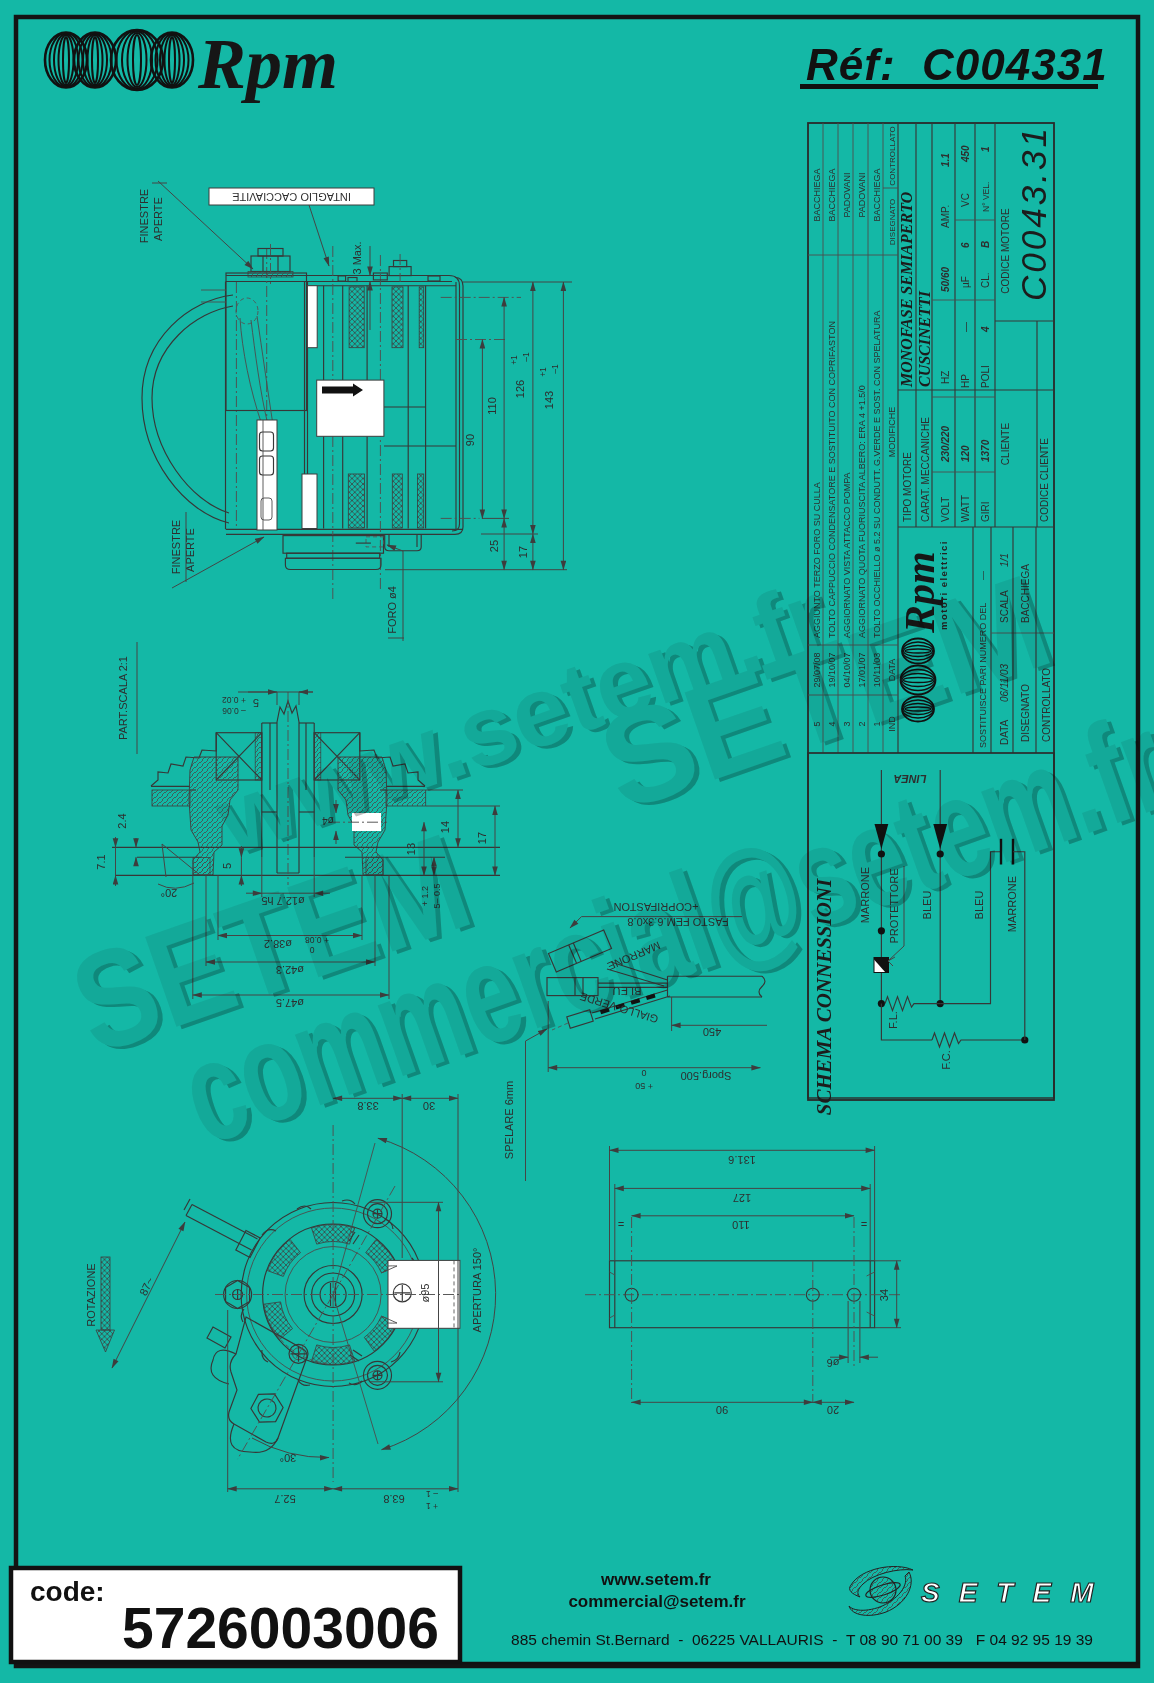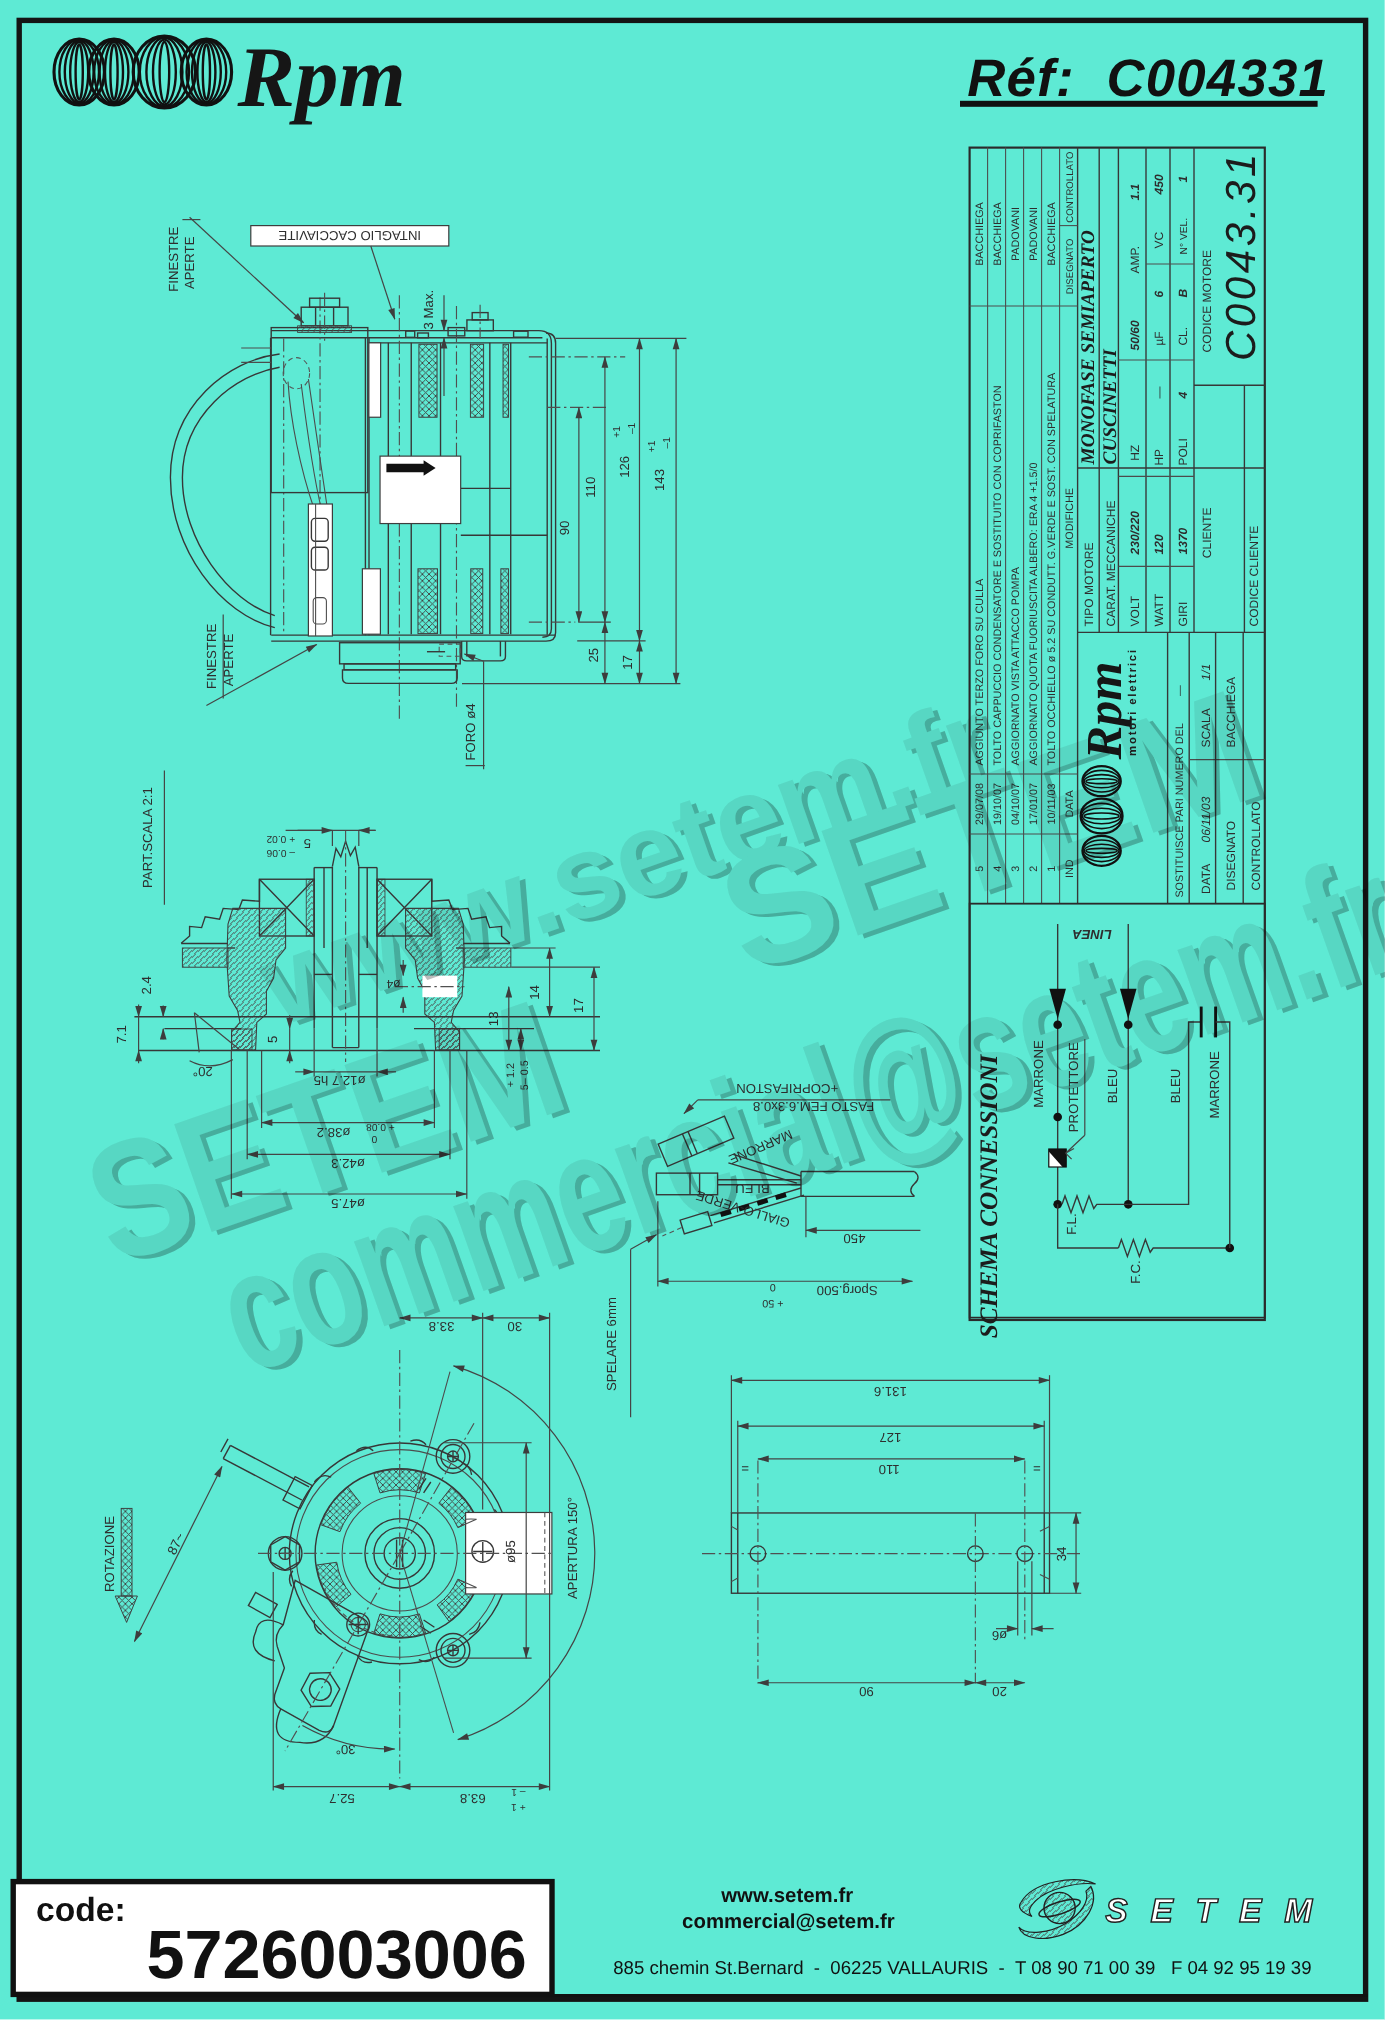--- a/index.html
+++ b/index.html
@@ -1,15 +1,15 @@
 <!DOCTYPE html>
 <html><head><meta charset="utf-8">
 <style>
 html,body{margin:0;padding:0;background:#fff;}
-#page{position:relative;width:1154px;height:1683px;background:#5eead4;overflow:hidden;
+#page{position:relative;width:1154px;height:1683px;background:#14b8a6;overflow:hidden;
 font-family:"Liberation Sans",sans-serif;}
 svg{position:absolute;top:0;left:0;}
 .ln{stroke:#373737;stroke-width:1.15;fill:none;}
 .lt{stroke:#4c4c4c;stroke-width:0.9;fill:none;}
 .ctr{stroke:#505050;stroke-width:0.95;fill:none;stroke-dasharray:11 3 2 3;}
 .dsh{stroke:#555;stroke-width:0.9;fill:none;stroke-dasharray:4 3;}
 .dim{stroke:#454545;stroke-width:1;fill:none;}
 .txt{font-family:"Liberation Sans",sans-serif;font-size:11px;fill:#2e2e2e;}
 .tx10{font-family:"Liberation Sans",sans-serif;font-size:10px;fill:#2e2e2e;}
 .tx9{font-family:"Liberation Sans",sans-serif;font-size:9px;fill:#2e2e2e;}

